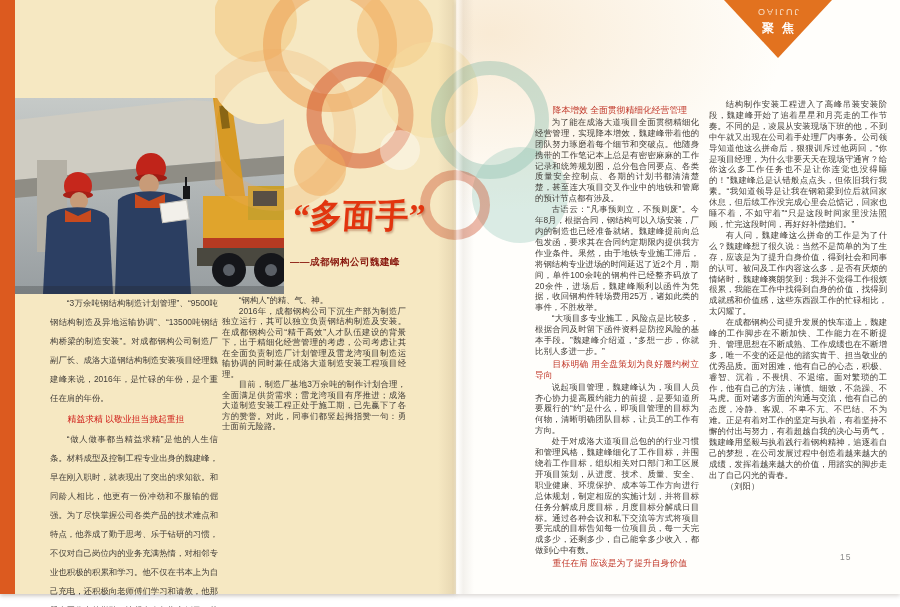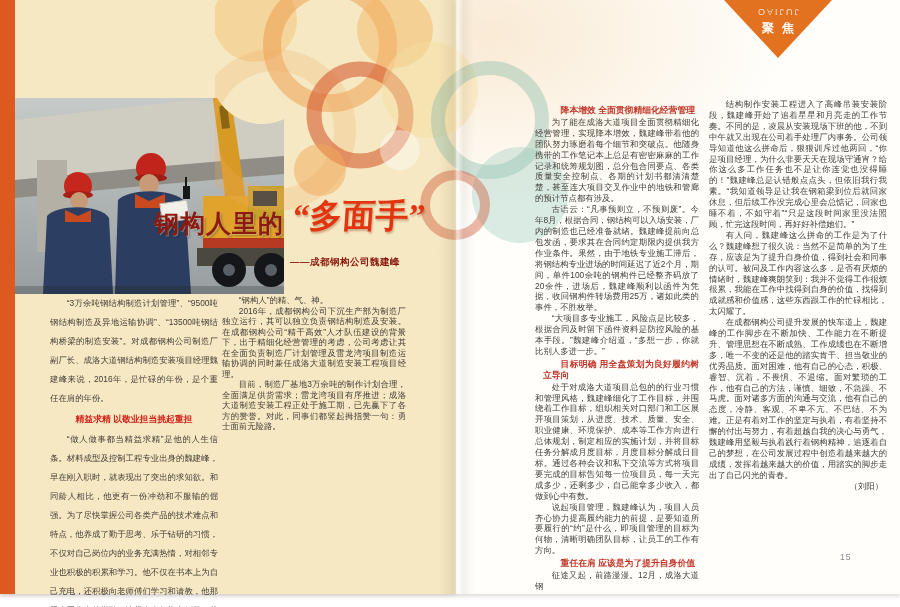--- a/index.html
+++ b/index.html
@@ -78,24 +78,24 @@
   }
   
   .col{
     position:absolute; color:#413d38; text-align:justify; z-index:4;
   }
   .col p{ text-indent:2em; }
   .col-a{ left:50px;  top:294px; width:168px; font-size:8.4px; line-height:19px; }
   .col-b{ left:222px; top:295px; width:184px; font-size:8.4px; line-height:10.5px; }
   .col-c{ left:535px; top:103px; width:164px; font-size:8.4px; line-height:10.9px; }
   .col-d{ left:709px; top:99px;  width:178px; font-size:8.4px; line-height:10.9px; }
-  .subhead{ font-weight:bold; text-indent:2em; margin:2px 0 1px 8px; }
+  .subhead{ font-weight:normal; text-indent:2em; margin:2px 0 1px 0; }
   .col-a .subhead{ color:#d0201a; font-size:8.8px; }
   .col-c .subhead{ color:#c03527; font-size:8.8px; }
-  .sig{ text-align:right; text-indent:0; padding-right:4px; }
+  .sig{ text-align:left; text-indent:0; padding-right:4px; }
   .page-number{
     position:absolute; left:840px; top:552px; z-index:5;
     font-size:8.5px; color:#8a8a8a; letter-spacing:1px;text-align:right;
   }
 </style>
 </head>
 <body>
 
 <div class="spread">
 
@@ -159,21 +159,20 @@
     <circle cx="60" cy="140" r="70" fill="none" stroke="rgba(238,170,100,0.25)" stroke-width="22"></circle>
     <circle cx="145" cy="125" r="46" fill="none" stroke="rgba(214,92,48,0.6)" stroke-width="15"></circle>
     <circle cx="105" cy="180" r="26" fill="rgba(240,170,90,0.5)"></circle>
     <circle cx="215" cy="100" r="48" fill="rgba(246,222,160,0.45)"></circle>
     <circle cx="275" cy="130" r="52" fill="none" stroke="rgba(130,185,165,0.38)" stroke-width="14"></circle>
     <circle cx="305" cy="205" r="48" fill="rgba(150,200,185,0.35)"></circle>
     <circle cx="240" cy="215" r="30" fill="none" stroke="rgba(205,80,45,0.4)" stroke-width="10"></circle>
     <circle cx="185" cy="160" r="20" fill="rgba(255,255,255,0.4)"></circle>
   </svg>
 
-  <div class="title-main">钢构人里的</div>
   <div class="title-quoted">“多面手”</div>
   <div class="byline">——成都钢构公司魏建峰</div>
 
   <div class="col col-a">
     <p>“3万余吨钢结构制造计划管理”、“9500吨钢结构制造及异地运输协调”、“13500吨钢结构桥梁的制造安装”。对成都钢构公司制造厂副厂长、成洛大道钢结构制造安装项目经理魏建峰来说，2016年，是忙碌的年份，是个重任在肩的年份。</p>
     <p class="subhead">精益求精 以敬业担当挑起重担</p>
     <p>“做人做事都当精益求精”是他的人生信条。材料成型及控制工程专业出身的魏建峰，早在刚入职时，就表现出了突出的求知欲。和同龄人相比，他更有一份冲劲和不服输的倔强。为了尽快掌握公司各类产品的技术难点和特点，他养成了勤于思考、乐于钻研的习惯，不仅对自己岗位内的业务充满热情，对相邻专业也积极的积累和学习。他不仅在书本上为自己充电，还积极向老师傅们学习和请教，他那股在工作中的拼劲，让很多人都为之侧目。从他的身上，大家都实实在在的看见了一个</p>
   </div>
 
   <div class="col col-b">
@@ -181,24 +180,23 @@
     <p>2016年，成都钢构公司下沉生产部为制造厂独立运行，其可以独立负责钢结构制造及安装。在成都钢构公司“精干高效”人才队伍建设的背景下，出于精细化经营管理的考虑，公司考虑让其在全面负责制造厂计划管理及雷龙湾项目制造运输协调的同时兼任成洛大道制造安装工程项目经理。</p>
     <p>目前，制造厂基地3万余吨的制作计划合理，全面满足供货需求；雷龙湾项目有序推进；成洛大道制造安装工程正处于施工期，已先赢下了各方的赞誉。对此，同事们都竖起拇指赞一句：勇士面前无险路。</p>
   </div>
 
   <div class="col col-c">
     <p class="subhead">降本增效 全面贯彻精细化经营管理</p>
     <p>为了能在成洛大道项目全面贯彻精细化经营管理，实现降本增效，魏建峰带着他的团队努力琢磨着每个细节和突破点。他随身携带的工作笔记本上总是有密密麻麻的工作记录和统筹规划图，总分包合同要点、各类质量安全控制点、各期的计划书都清清楚楚，甚至连大项目交叉作业中的地铁和管廊的预计节点都有涉及。</p>
     <p>古语云：“凡事预则立，不预则废”。今年8月，根据合同，钢结构可以入场安装，厂内的制造也已经准备就绪。魏建峰提前向总包发函，要求其在合同约定期限内提供我方作业条件。果然，由于地铁专业施工滞后，将钢结构专业进场的时间延迟了近2个月，期间，单件100余吨的钢构件已经整齐码放了20余件，进场后，魏建峰顺利以函件为凭据，收回钢构件转场费用25万，诸如此类的事件，不胜枚举。</p>
     <p>“大项目多专业施工，风险点是比较多，根据合同及时留下函件资料是防控风险的基本手段。”魏建峰介绍道，“多想一步，你就比别人多进一步。”</p>
     <p class="subhead">目标明确 用全盘策划为良好履约树立导向</p>
+    <p>说起项目管理，魏建峰认为，项目人员齐心协力提高履约能力的前提，是要知道所要履行的“约”是什么，即项目管理的目标为何物，清晰明确团队目标，让员工的工作有方向。</p>
     <p>处于对成洛大道项目总包的的行业习惯和管理风格，魏建峰细化了工作目标，并围绕着工作目标，组织相关对口部门和工区展开项目策划，从进度、技术、质量、安全、职业健康、环境保护、成本等工作方向进行总体规划，制定相应的实施计划，并将目标任务分解成月度目标，月度目标分解成日目标。通过各种会议和私下交流等方式将项目要完成的目标告知每一位项目员，每一天完成多少，还剩多少，自己能拿多少收入，都做到心中有数。</p>
-    <p>说起项目管理，魏建峰认为，项目人员齐心协力提高履约能力的前提，是要知道所要履行的“约”是什么，即项目管理的目标为何物，清晰明确团队目标，让员工的工作有方向。</p>
     <p class="subhead">重任在肩 应该是为了提升自身价值</p>
-    <p>征途又起，前路漫漫。12月，成洛大道钢</p>
   </div>
 
   <div class="col col-d">
     <p>结构制作安装工程进入了高峰吊装安装阶段，魏建峰开始了追着星星和月亮走的工作节奏。不同的是，凌晨从安装现场下班的他，不到中午就又出现在公司着手处理厂内事务。公司领导知道他这么拼命后，狠狠训斥过他两回，“你是项目经理，为什么非要天天在现场守通宵？给你这么多工作任务也不是让你连觉也没得睡的！”魏建峰总是认错般点点头，但依旧我行我素。“我知道领导是让我在钢箱梁到位后就回家休息，但后续工作没完成心里会总惦记，回家也睡不着，不如守着”“只是这段时间家里没法照顾，忙完这段时间，再好好补偿她们。”</p>
     <p>有人问，魏建峰这么拼命的工作是为了什么？魏建峰想了很久说：当然不是简单的为了生存，应该是为了提升自身价值，得到社会和同事的认可。被问及工作内容这么多，是否有厌烦的情绪时，魏建峰爽朗笑到：我并不觉得工作很烦很累，我能在工作中找得到自身的价值，找得到成就感和价值感，这些东西跟工作的忙碌相比，太闪耀了。</p>
     <p>在成都钢构公司提升发展的快车道上，魏建峰的工作脚步在不断加快、工作能力在不断提升、管理思想在不断成熟、工作成绩也在不断增多，唯一不变的还是他的踏实肯干、担当敬业的优秀品质。面对困难，他有自己的心态，积极、睿智、沉着，不畏惧、不退缩。面对繁琐的工作，他有自己的方法，谨慎、细致，不急躁、不马虎。面对诸多方面的沟通与交流，他有自己的态度，冷静、客观、不卑不亢、不巴结、不为难。正是有着对工作的坚定与执着，有着坚持不懈的付出与努力，有着超越自我的决心与勇气，魏建峰用坚毅与执着践行着钢构精神，追逐着自己的梦想，在公司发展过程中创造着越来越大的成绩，发挥着越来越大的价值，用踏实的脚步走出了自己闪光的青春。</p>
     <p class="sig">（刘阳）</p>
   </div>
 
   <div class="corner-tag">

